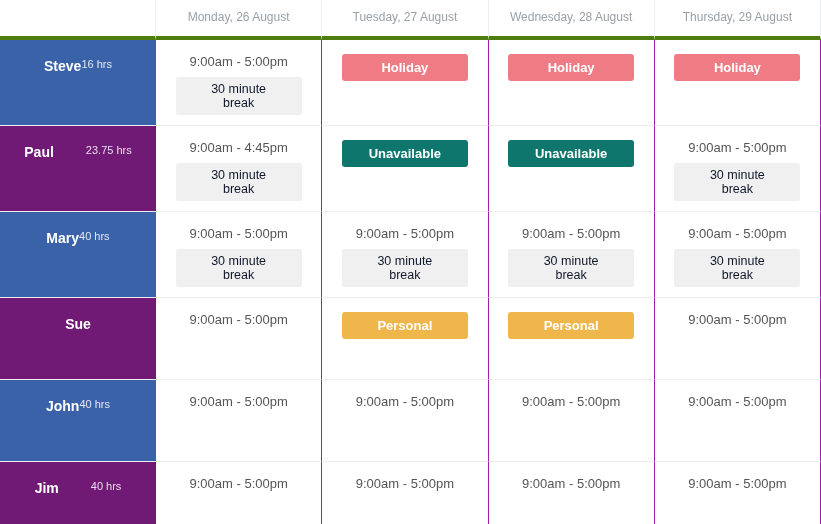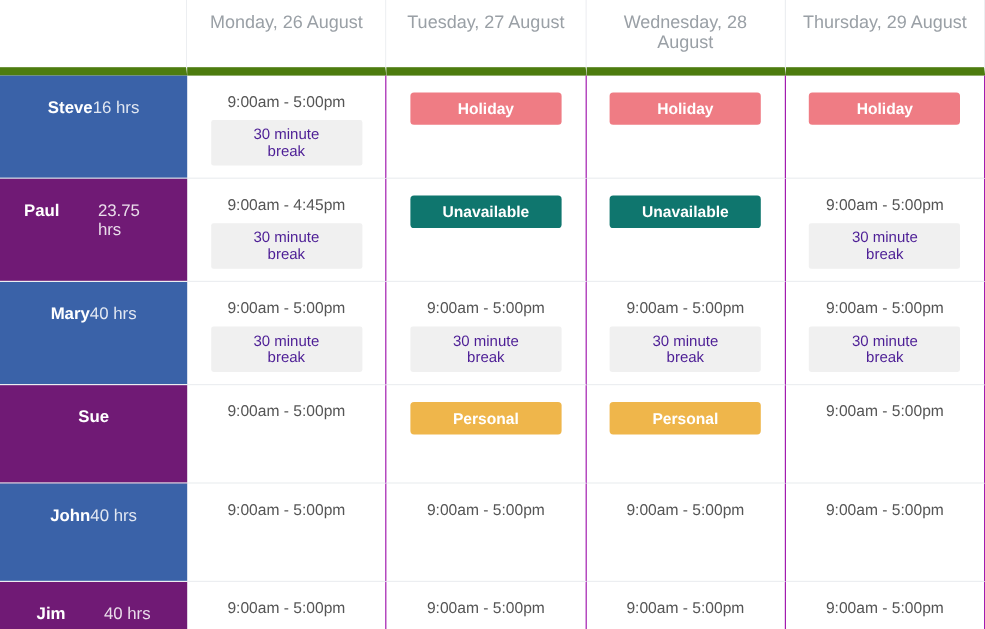--- a/index.html
+++ b/index.html
@@ -12,22 +12,22 @@
   }
   .schedule {
     display: grid;
     grid-template-columns: 156px repeat(4, 1fr);
     width: 821px;
   }
   .header-cell {
     padding: 10px 8px 12px;
     text-align: center;
     color: #9aa0a6;
-    font-size: 15px;
-    border-bottom: 7px solid #4d7c0f;
+    font-size: 12px;
+    border-bottom: 4px solid #4d7c0f;
     border-right: 1px solid #eceef1;
     background: #fff;
   }
   .header-cell.first {
     background: #fff;
     border-right: 1px solid #eceef1;
   }
   .emp-cell {
     background: #3a62a8;
     color: #fff;
@@ -40,42 +40,42 @@
   .emp-cell.alt {
     background: #701a75;
     gap: 32px;
   }
   .emp-name {
     font-weight: 600;
     font-size: 14px;
     margin-bottom: 4px;
   }
   .emp-hours {
-    font-size: 14px;
+    font-size: 11px;
     opacity: 0.85;
   }
   .day-cell {
     border-right: 1px solid #a21caf;
     border-bottom: 1px solid #eceef1;
     padding: 14px 14px 10px;
     text-align: center;
     display: flex;
     flex-direction: column;
     align-items: center;
     justify-content: flex-start;
     min-height: 82px;
   }
   .time {
     color: #555;
     font-size: 13px;
     margin-bottom: 8px;
   }
   .break {
     background: #f0f0f0;
-    color: #4c1d95;
+    color: #0f172a;
     font-size: 12.5px;
     padding: 5px 23px;
     border-radius: 2px;
     width: 126px;
   }
   .badge {
     color: #fff;
     font-weight: 600;
     font-size: 13px;
     padding: 6px 0;

